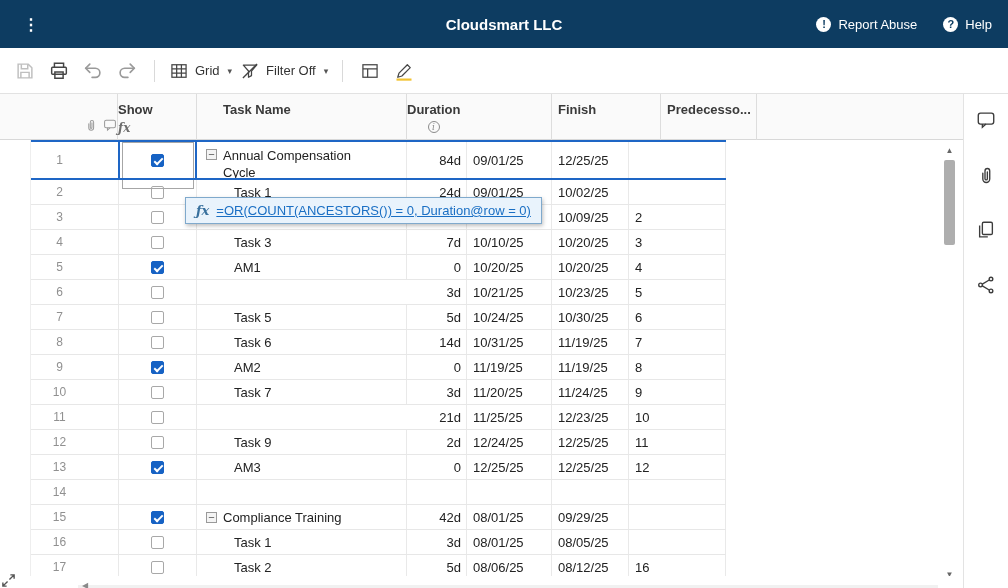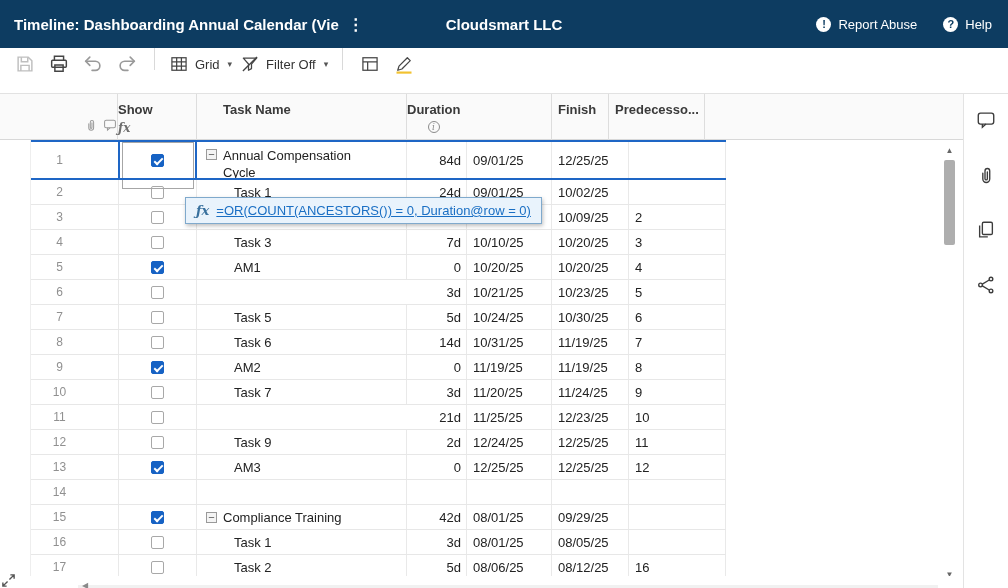--- a/index.html
+++ b/index.html
@@ -10,36 +10,36 @@
   .topbar { position:absolute; top:0; left:0; width:1008px; height:48px; background:#0d3c61; color:#fff; }
   .topbar-title-wrap { position:absolute; left:14px; top:0; height:48px; display:flex; align-items:center; }
   .topbar-title { font-weight:bold; font-size:15px; white-space:nowrap; }
   .menu-dots { margin-left:9px; font-size:16px; font-weight:bold; cursor:pointer; }
   .org-name { position:absolute; left:0; right:0; top:0; height:48px; display:flex; align-items:center; justify-content:center; font-weight:bold; font-size:15px; pointer-events:none; }
   .topbar-right { position:absolute; right:16px; top:0; height:48px; display:flex; align-items:center; gap:26px; }
   .topbar-link { display:flex; align-items:center; gap:7px; font-size:13px; cursor:pointer; }
   .circle-glyph { width:15px; height:15px; border-radius:50%; background:#fff; color:#0d3c61; font-size:11px; font-weight:bold; display:flex; align-items:center; justify-content:center; line-height:1; }
 
   
-  .toolbar { position:absolute; top:48px; left:0; width:1008px; height:46px; background:#fff; border-bottom:1px solid #e2e2e2; display:flex; align-items:flex-start; padding-left:8px; }
+  .toolbar { position:absolute; top:48px; left:0; width:1008px; height:46px; background:#fff; border-bottom:1px solid #e2e2e2; display:flex; align-items:center; padding-left:8px; }
   .tbtn { height:32px; min-width:34px; display:flex; align-items:center; justify-content:center; border-radius:3px; cursor:pointer; padding:0 4px; }
   .tbtn-labeled { gap:6px; color:#333; }
   .tsep { width:1px; height:22px; background:#d9d9d9; margin:0 10px; }
   .caret { font-size:9px; color:#555; margin-left:2px; }
   .pencil-wrap { position:relative; }
 
   
   .grid-header { position:absolute; top:94px; left:0; width:963px; height:46px; background:#fafafa; border-bottom:1px solid #d8d8d8; }
   .hcell { position:absolute; top:0; height:46px; border-left:1px solid #ddd; padding-top:8px; font-weight:bold; color:#3a3a3a; font-size:13px; }
   .hc-show   { left:117px; width:79px;  padding-left:0; }
   .hc-task   { left:196px; width:210px; padding-left:26px; }
   .hc-dur    { left:406px; width:60px;  text-align:center; padding-right:6px; }
   .hc-start  { left:466px; width:85px;  padding-left:6px;margin-top:48px; }
   .hc-finish { left:551px; width:77px;  padding-left:6px; }
-  .hc-pred   { left:608px; width:97px;  padding-left:6px; border-right:1px solid #ddd; }
+  .hc-pred   { left:660px; width:97px;  padding-left:6px; border-right:1px solid #ddd; }
   .fx-glyph { font-family:"DejaVu Serif", serif; font-style:italic; font-weight:bold; font-size:12px; color:#6e6e6e; display:block; margin-top:4px; }
   .info-icon { width:12px; height:12px; border:1px solid #8c8c8c; border-radius:50%; color:#8c8c8c; font-size:9px; font-style:italic; font-family:"DejaVu Serif", serif; display:inline-flex; align-items:center; justify-content:center; margin-top:4px; font-weight:normal; }
   .hicon { position:absolute; top:24px; }
 
   
   .grid-body { position:absolute; top:140px; left:30px; width:695px; height:448px; border-left:1px solid #eee; }
   .grid-row { position:relative; width:695px; height:25px; border-bottom:1px solid #e7e7e7; background:#fff; }
   .grid-row.tall { height:40px; }
   .grid-row.selected { border-top:2px solid #1e66c5; border-bottom:2px solid #1e66c5; }
   .c { position:absolute; top:0; bottom:0; display:flex; align-items:center; font-size:13px; color:#222; overflow:hidden; }
@@ -85,21 +85,20 @@
   .bottom-strip { position:absolute; left:0; bottom:0; width:963px; height:12px; background:#fff; }
   .expand-corner { position:absolute; left:1px; bottom:-3px; cursor:pointer; }
   .hscroll-left { position:absolute; left:82px; bottom:-2px; font-size:8px; color:#8a8a8a; cursor:pointer; }
   .hscroll-track { position:absolute; left:78px; bottom:0; width:860px; height:3px; background:#f1f1f1; }
 </style>
 </head>
 <body>
 
 <div class="topbar">
   <div class="topbar-title-wrap">
-    <span class="topbar-title">Timeline: Dashboarding Annual Calendar (Vie</span>
     <span class="menu-dots">⋮</span>
   </div>
   <div class="org-name">Cloudsmart LLC</div>
   <div class="topbar-right">
     <span class="topbar-link">
       <span class="circle-glyph">!</span>
       <span>Report Abuse</span>
     </span>
     <span class="topbar-link">
       <span class="circle-glyph">?</span>

